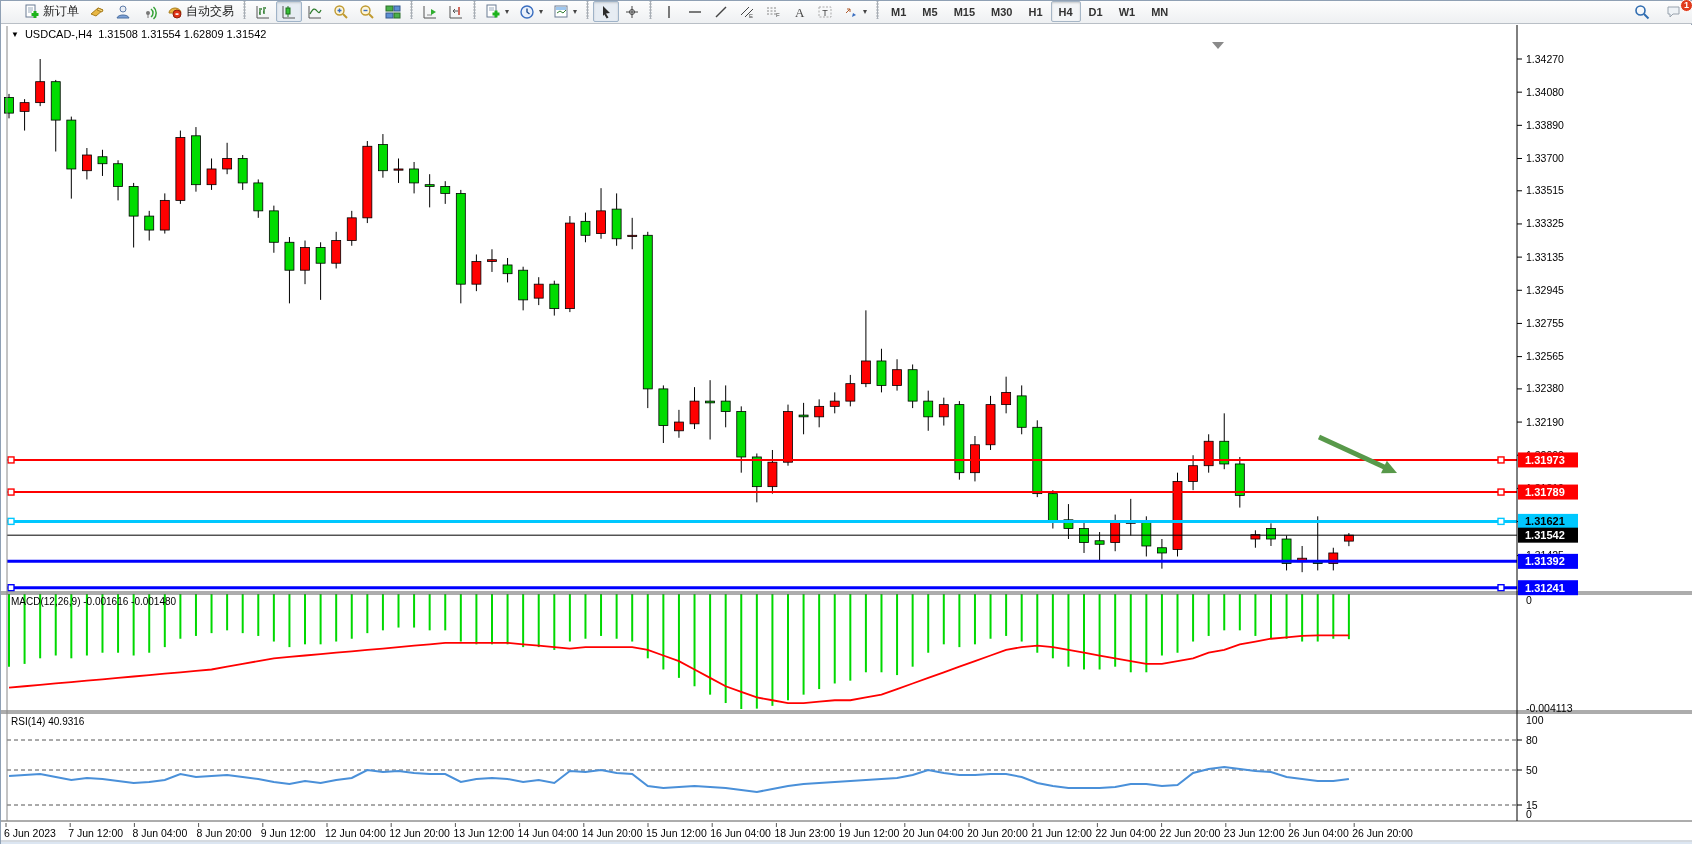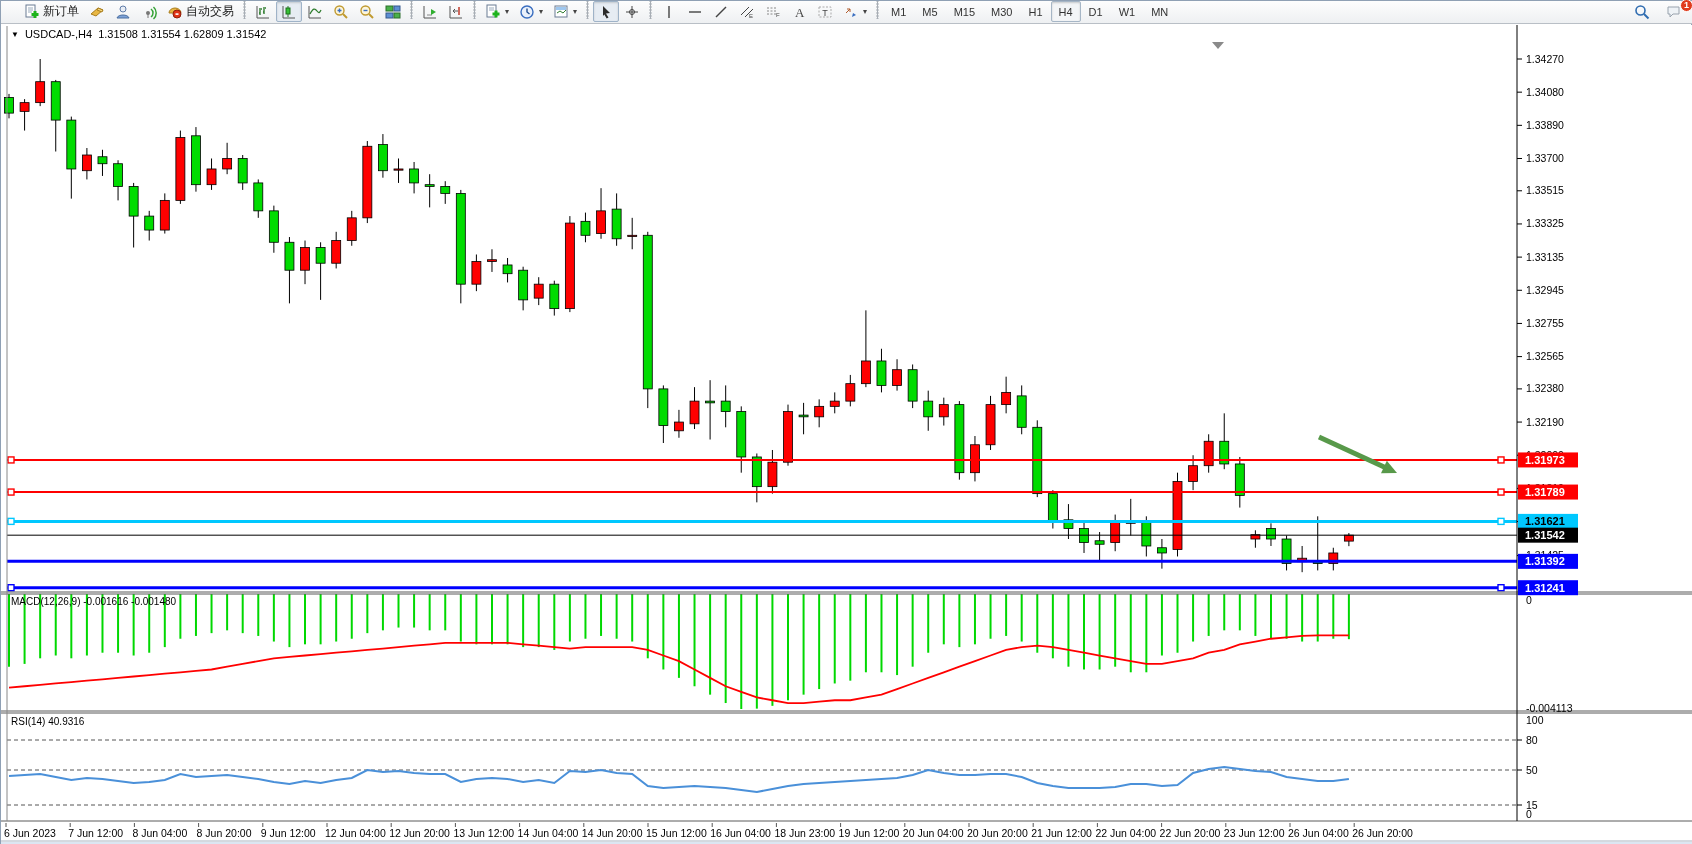--- a/index.html
+++ b/index.html
@@ -14,21 +14,21 @@
   .sep { width:7px; height:18px; margin:0 2px;
          background-image:radial-gradient(#a8aeb5 1px, transparent 1.1px);
          background-size:3px 3px; background-position:center; background-repeat:repeat-y; }
   .tbtn { display:flex; align-items:center; gap:3px; height:21px; padding:0 4px;
           border:1px solid transparent; border-radius:2px; cursor:default; }
   .tbtn.active { background:#e6ecf3; border:1px solid #9fb3c8; box-shadow:inset 0 1px 2px rgba(0,0,0,.15); }
   .tbtn .lbl { font-size:12px; color:#1a1a1a; white-space:nowrap; }
   .tbtn .dd { font-size:8px; color:#444; margin-left:1px; }
   .tbtn svg { display:block; }
   .tfbtn { font-size:11px; color:#333; padding:2px 7px; height:21px; display:flex;
-           align-items:center; border:1px solid transparent; border-radius:2px; }
+           align-items:center; border:1px solid transparent; border-radius:2px;font-weight:bold; }
   .tfbtn.active { background:#f3f5f7; border:1px solid #a6b6c6; box-shadow:inset 0 1px 2px rgba(0,0,0,.18); }
   #toolbar-right { margin-left:auto; display:flex; align-items:center; padding-right:6px; gap:6px; }
   #badge { position:relative; }
   #badge .count { position:absolute; right:-7px; top:-4px; background:#e03c1e; color:#fff;
                   font-size:9px; min-width:13px; height:13px; border-radius:7px;
                   display:flex; align-items:center; justify-content:center; font-weight:bold;
                   border:1px solid #fff; }
   
   #chart-title { position:absolute; left:10px; top:27px; z-index:4; font-size:11px; color:#000;
                  display:flex; align-items:center; gap:6px; }

